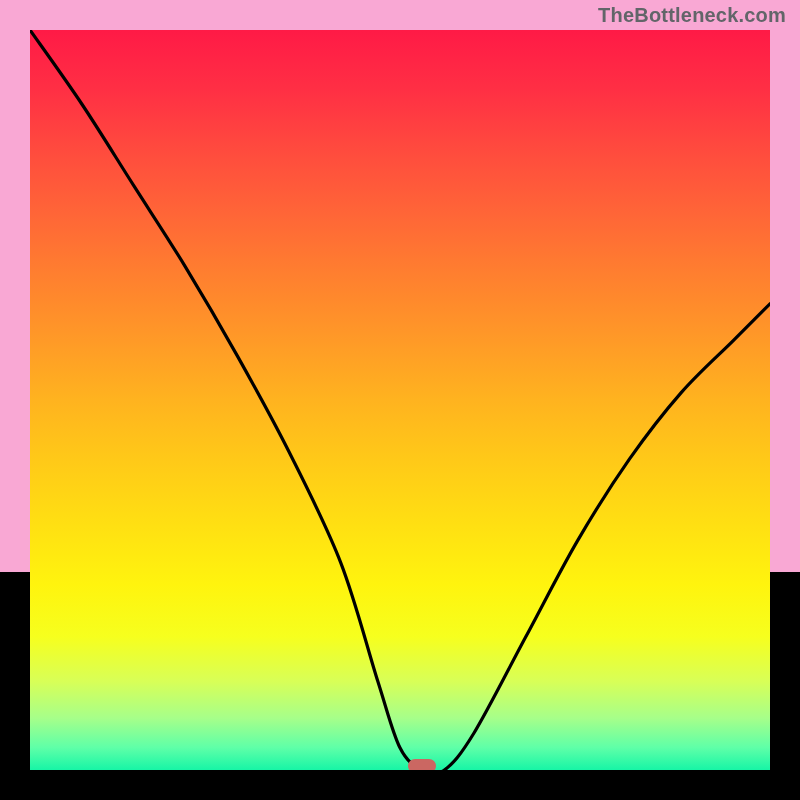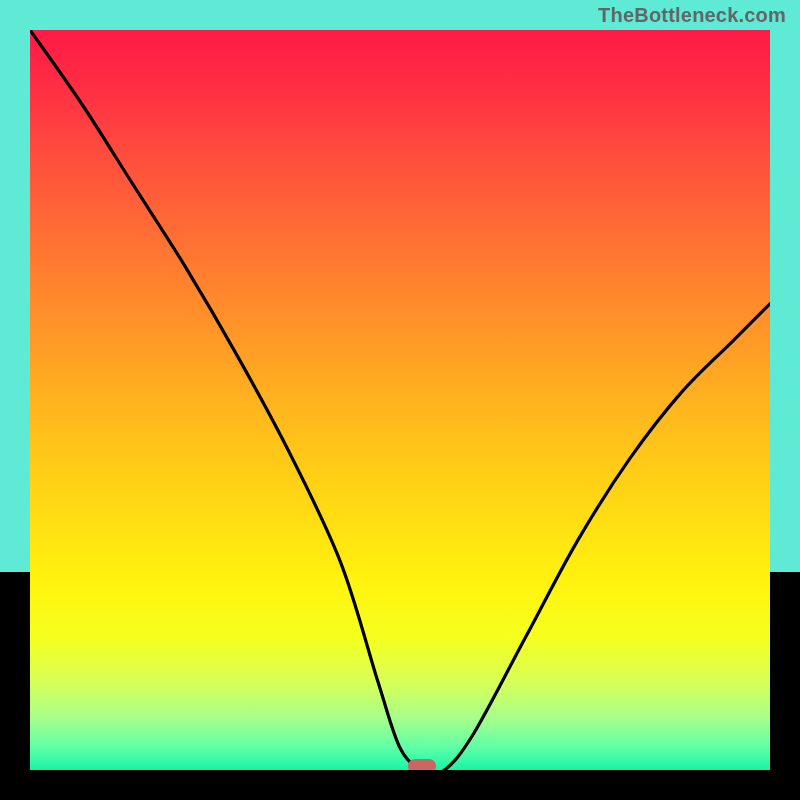--- a/index.html
+++ b/index.html
@@ -8,21 +8,21 @@
     width: 800px;
     height: 800px;
     background: #000;
     overflow: hidden;
     font-family: Arial, Helvetica, sans-serif;
   }
   .frame {
     position: relative;
     width: 800px;
     height: 572px;
-    background: #5eead4;
+    background: #f9a8d4;
   }
   .watermark {
     position: absolute;
     top: 4px;
     right: 14px;
     color: #626569;
     font-size: 20px;
     font-weight: 600;
     letter-spacing: 0.2px;
     z-index: 50;

